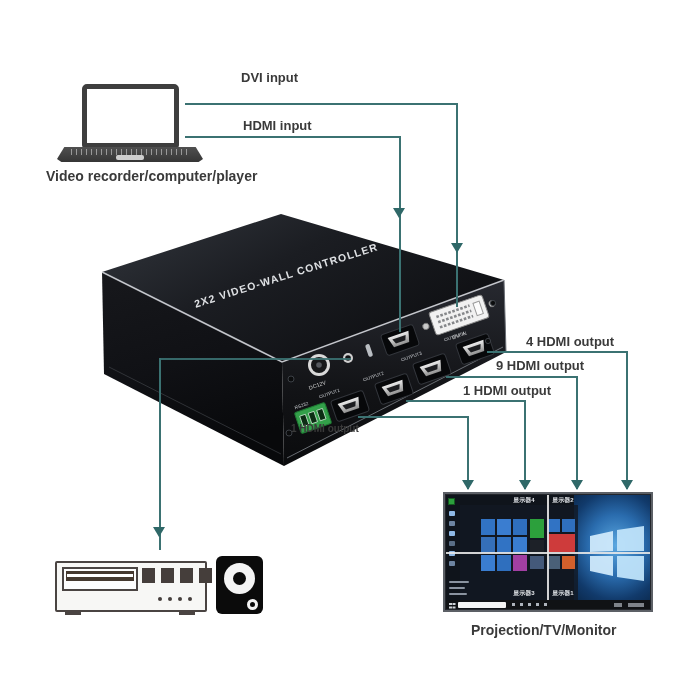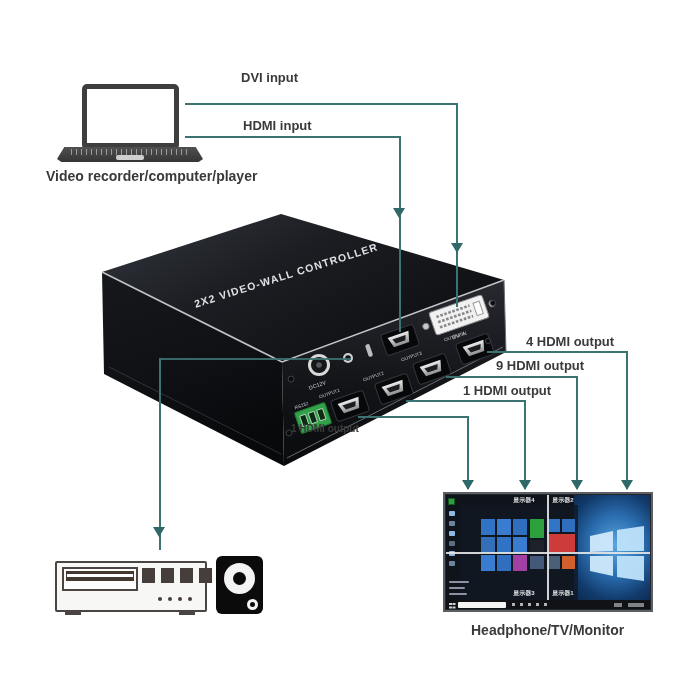--- a/index.html
+++ b/index.html
@@ -230,21 +230,21 @@
         <div class="tb-ico" style="left:66px;"></div>
         <div class="tb-ico" style="left:74px;"></div>
         <div class="tb-ico" style="left:82px;"></div>
         <div class="tb-ico" style="left:90px;"></div>
         <div class="tb-ico" style="left:98px;"></div>
         <div class="tb-tray" style="left:168px;"></div>
         <div class="tb-tray" style="left:182px;width:16px;"></div>
       </div>
     </div>
   </div>
-  <div class="lbl cap" style="left:471px;top:622px;">Headphone/TV/Monitor</div>
+  <div class="lbl cap" style="left:471px;top:622px;">Projection/TV/Monitor</div>
 
   <div class="amp">
     <div class="amp-slot">
       <div class="amp-slot-band">
           <div class="amp-slot-line"></div>
         </div>
     </div>
     <div class="amp-btn" style="left:85px;"></div>
     <div class="amp-btn" style="left:104px;"></div>
     <div class="amp-btn" style="left:123px;"></div>

